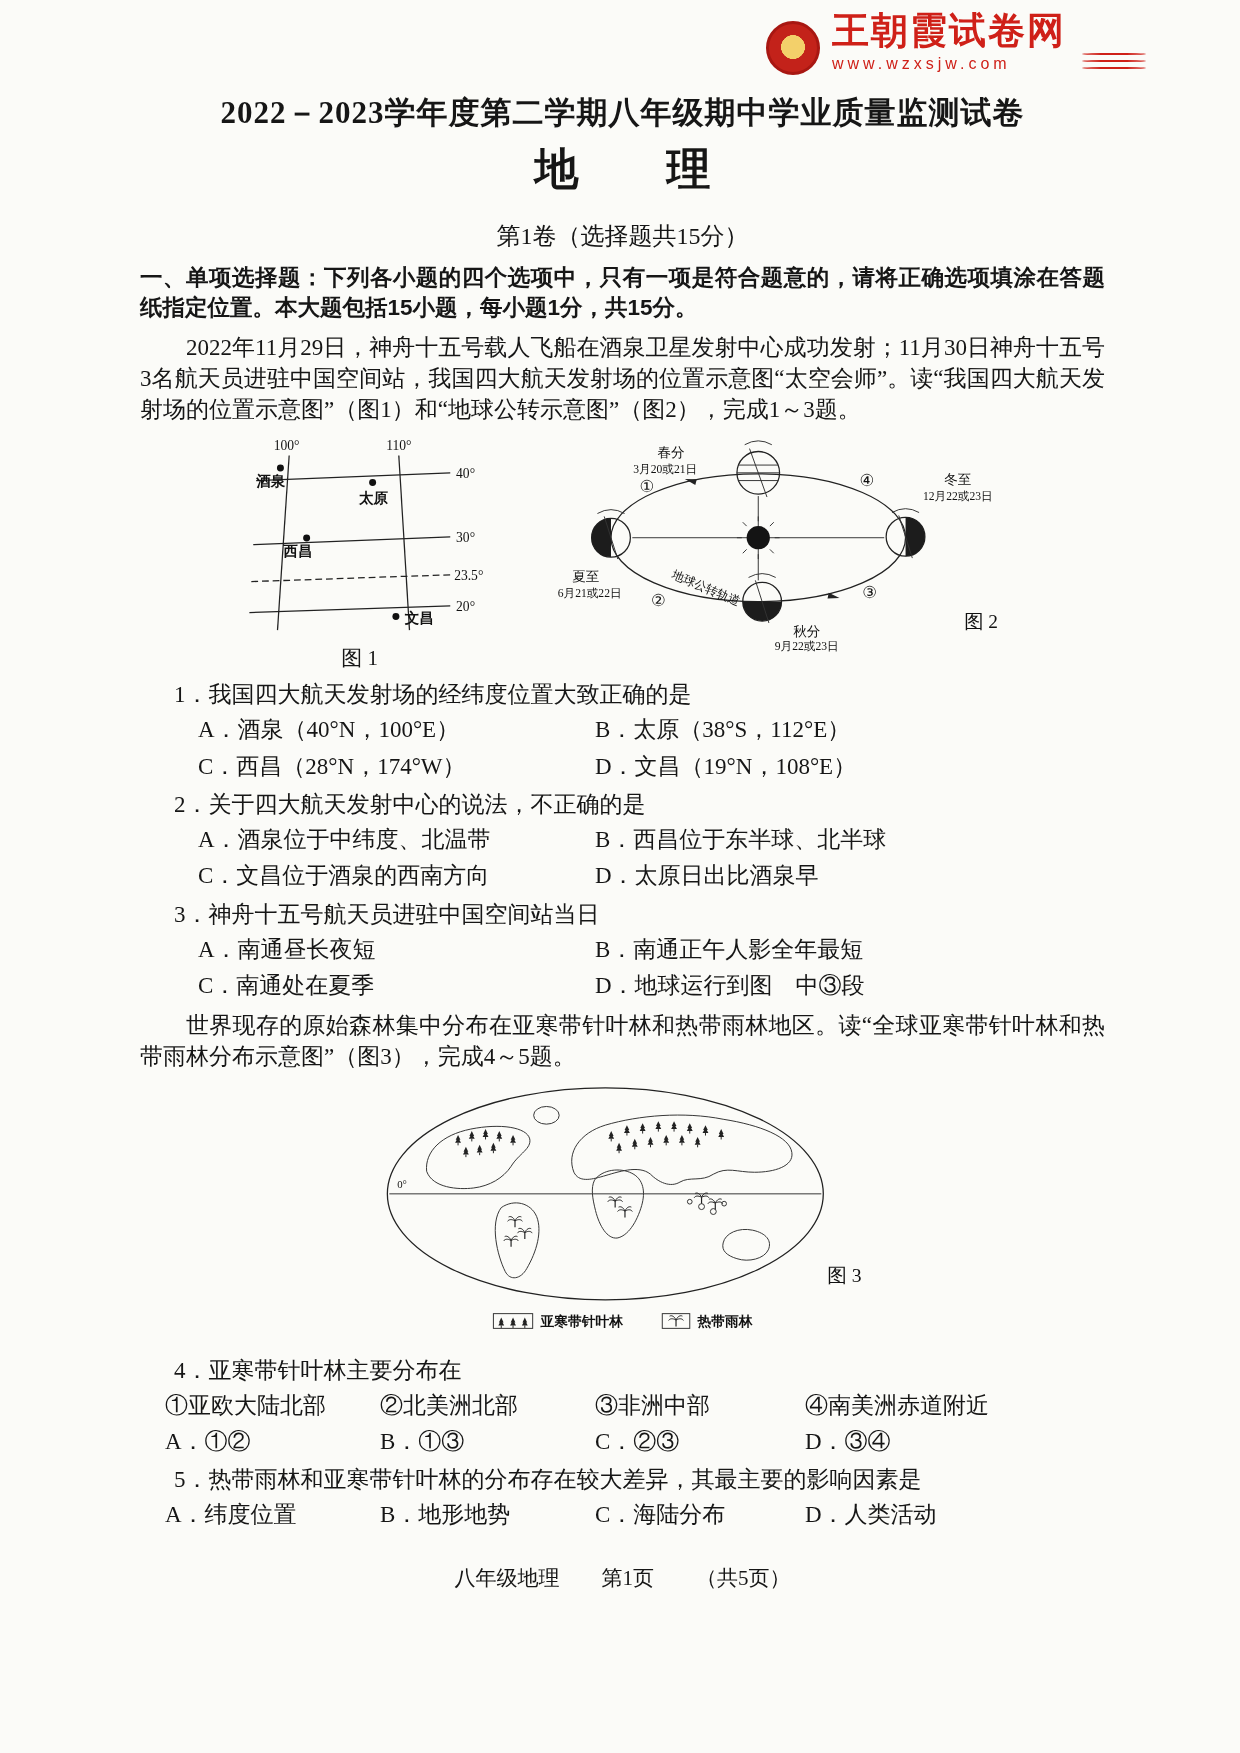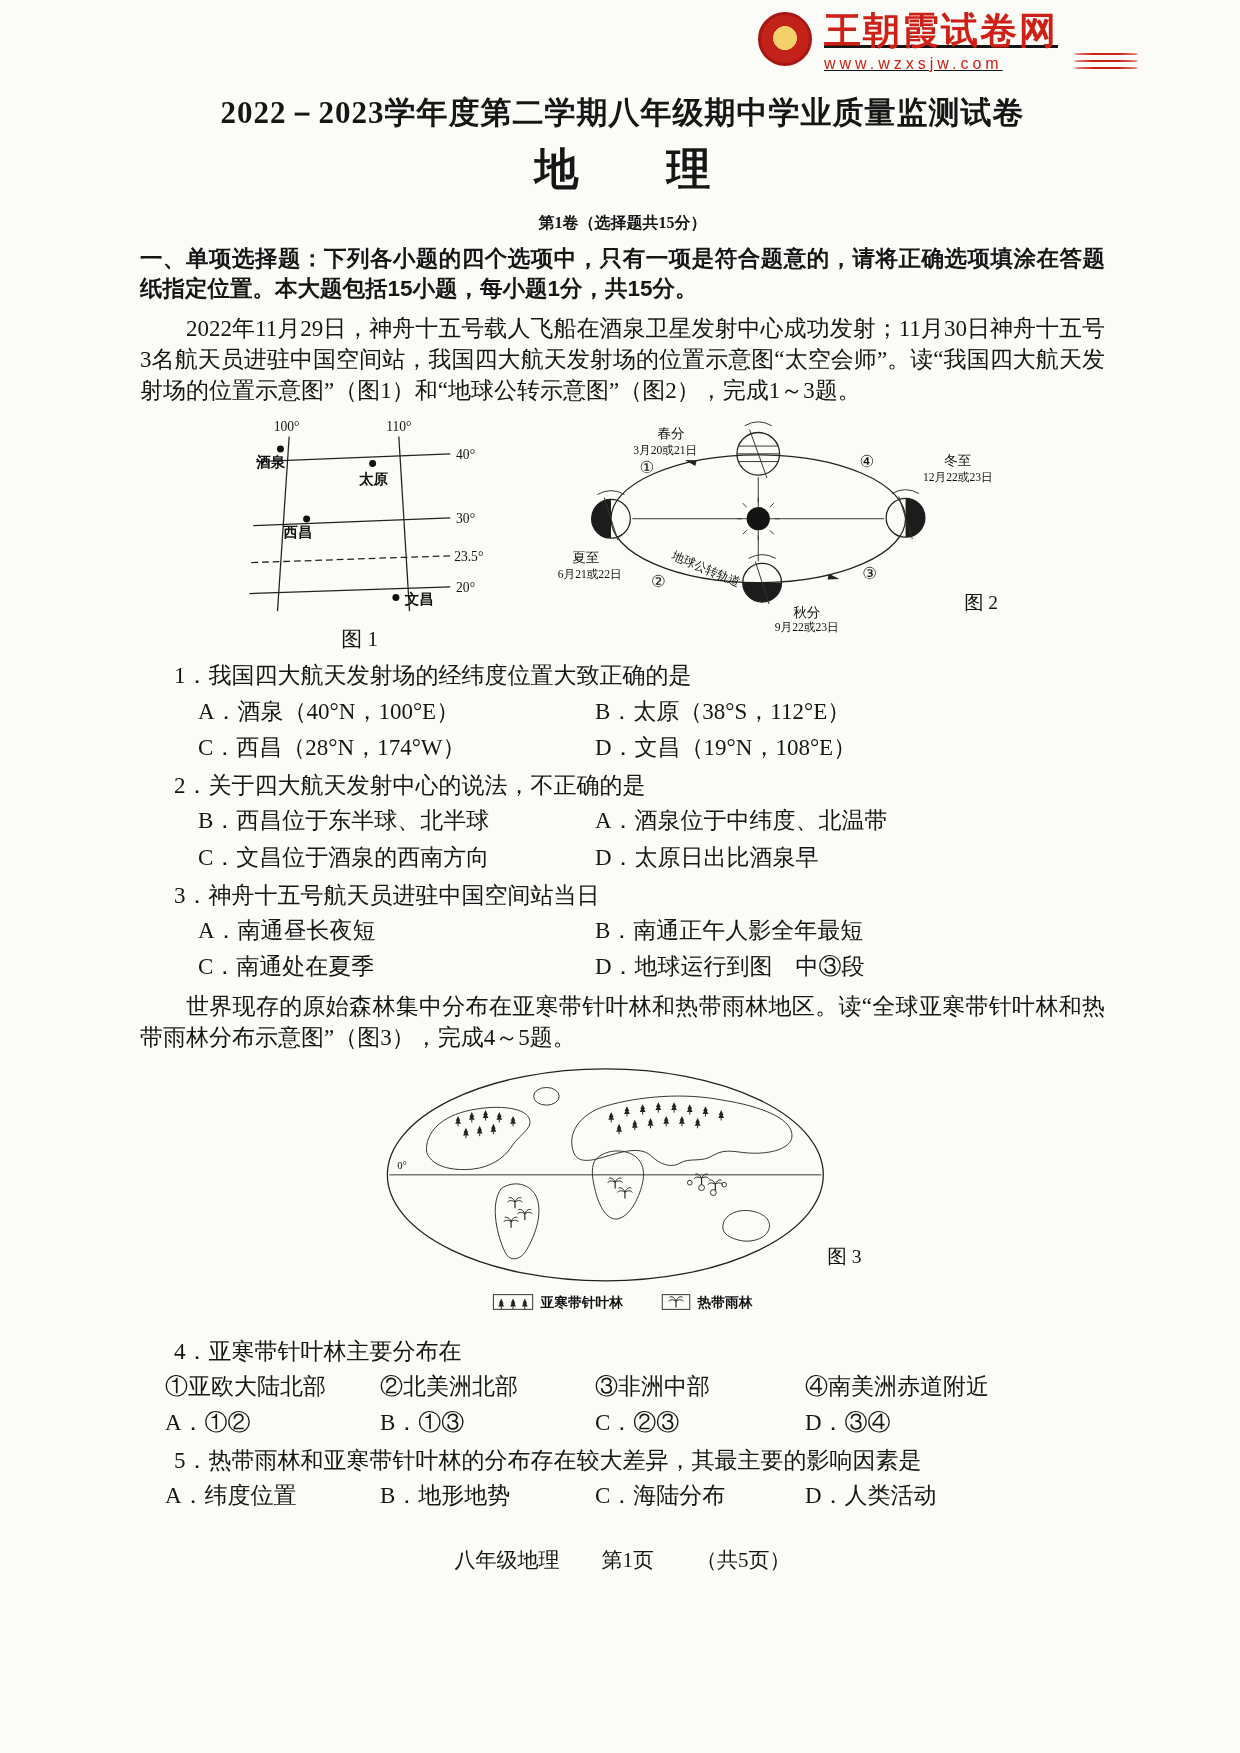--- a/index.html
+++ b/index.html
@@ -7,42 +7,42 @@
   body {
     background:#fbfbf8;
     color:#161616;
     font-family:"Liberation Serif","DejaVu Serif",serif;
     font-size:23px;
     line-height:1.36;
   }
   .page { position:relative; width:1240px; height:1753px; padding:92px 135px 0 140px; }
 
   
-  .logo { position:absolute; top:12px; right:102px; display:flex; align-items:flex-start; gap:12px;text-decoration:underline; }
+  .logo { position:absolute; top:12px; right:94px; display:flex; align-items:flex-end; gap:12px; }
   .logo-emblem{
     width:54px; height:54px; border-radius:50%;
     background:radial-gradient(circle at 50% 48%, #f3d06a 0 34%, #c3221a 35%);
     border:3px solid #a81712; flex:0 0 auto;
   }
   .logo-textcol { display:flex; flex-direction:column; }
   .logo-title{
     font-family:"Liberation Sans","DejaVu Sans",sans-serif;
     font-weight:bold; font-size:37px; color:#cf2018; letter-spacing:2px; line-height:1.05;
   }
   .logo-url{
     font-family:"Liberation Sans","DejaVu Sans",sans-serif;
     color:#cf2018; font-size:16px; letter-spacing:4px; margin-top:2px;
   }
   .logo-waves { display:flex; flex-direction:column; gap:5px; margin-left:4px; align-self:flex-end; margin-bottom:6px;}
   .logo-waves span { display:block; width:64px; height:0; border-top:2.5px solid #cf2018; border-radius:50%; }
 
   
   .title { text-align:center; font-weight:bold; font-size:31px; letter-spacing:1px; }
   .subject { text-align:center; font-weight:bold; font-size:44px; margin-top:6px; }
-  .part-head { text-align:center; font-weight:bold; font-size:16px; margin-top:12px; }
+  .part-head { text-align:center; font-weight:normal; font-size:24px; margin-top:20px; }
 
   
   p.instructions{
     margin-top:10px; font-weight:bold; text-align:justify;
     font-family:"Liberation Sans","DejaVu Sans",sans-serif; font-size:22.5px;
   }
   p.intro { margin-top:8px; text-indent:2em; text-align:justify; }
 
   
   .figures-row { display:flex; justify-content:center; align-items:flex-start; gap:56px; margin:10px 0 4px; }
@@ -212,22 +212,22 @@
       <div class="opt">A．酒泉（40°N，100°E）</div>
       <div class="opt">B．太原（38°S，112°E）</div>
       <div class="opt">C．西昌（28°N，174°W）</div>
       <div class="opt">D．文昌（19°N，108°E）</div>
     </div>
   </div>
 
   <div class="question">
     <div class="q-text">2．关于四大航天发射中心的说法，不正确的是</div>
     <div class="opts2">
+      <div class="opt">A．酒泉位于中纬度、北温带</div>
       <div class="opt">B．西昌位于东半球、北半球</div>
-      <div class="opt">A．酒泉位于中纬度、北温带</div>
       <div class="opt">C．文昌位于酒泉的西南方向</div>
       <div class="opt">D．太原日出比酒泉早</div>
     </div>
   </div>
 
   <div class="question">
     <div class="q-text">3．神舟十五号航天员进驻中国空间站当日</div>
     <div class="opts2">
       <div class="opt">A．南通昼长夜短</div>
       <div class="opt">B．南通正午人影全年最短</div>

